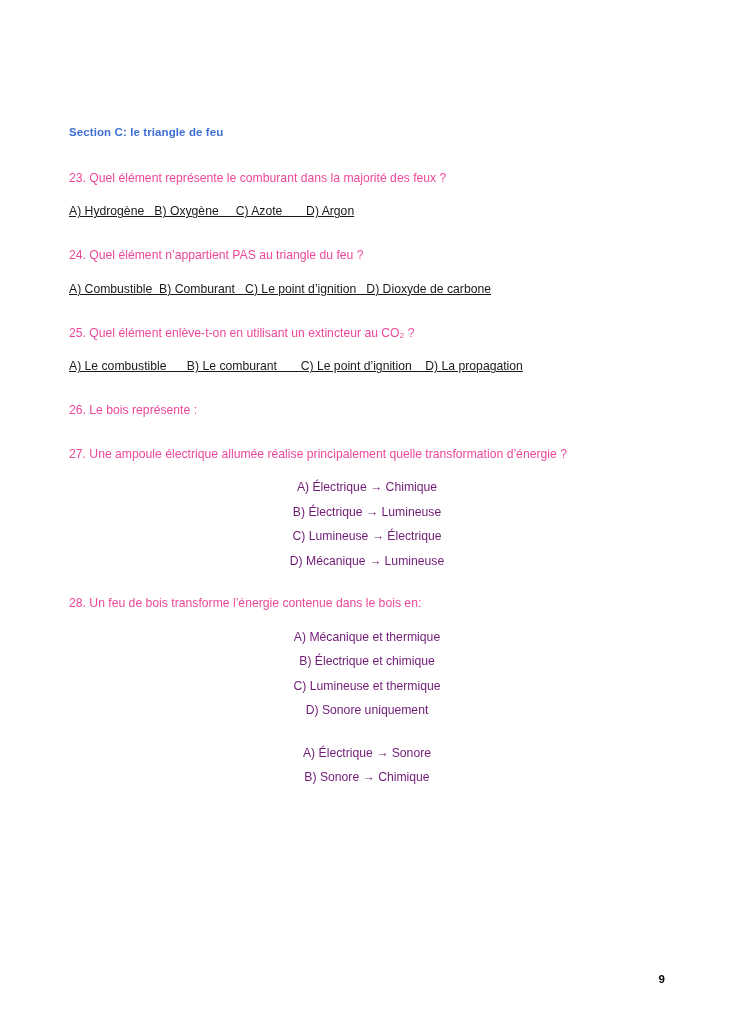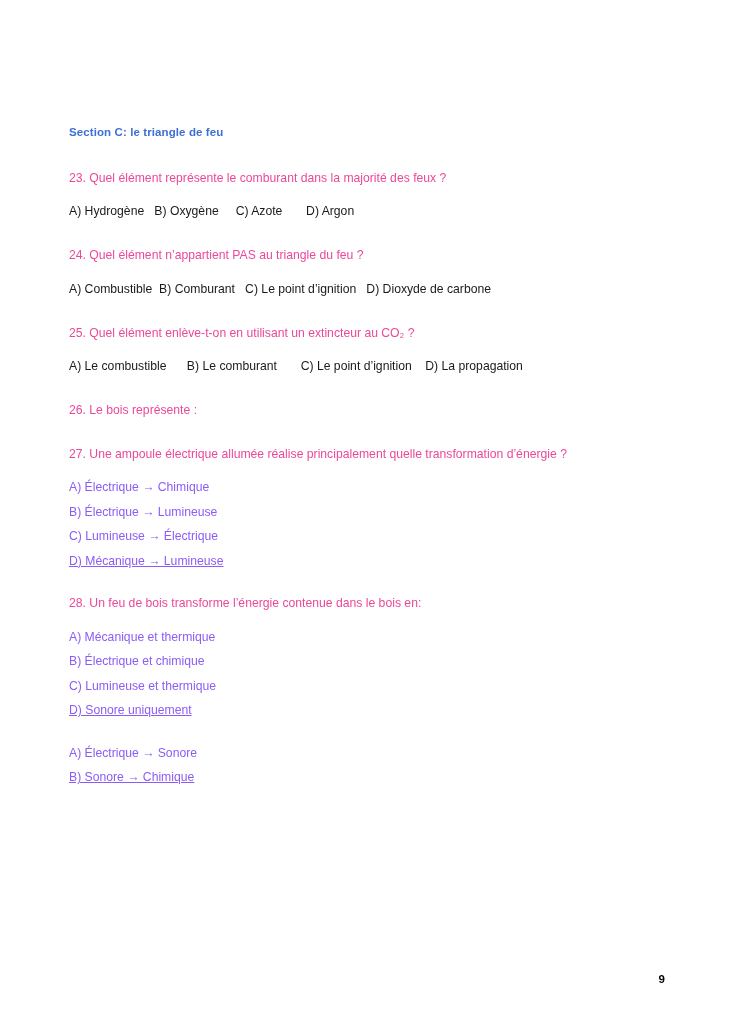--- a/index.html
+++ b/index.html
@@ -40,38 +40,39 @@
     margin: 0 0 16px 0;
     color: #ec4899;
     white-space: pre-wrap;
   }
   .options-inline {
     font-size: 12.2px;
     line-height: 1.45;
     color: #1a1a1a;
     margin: 0;
     white-space: pre;
+    text-decoration: underline;
   }
   .options-stacked {
     font-size: 12.2px;
     line-height: 1.0;
-    color: #8b5cf6;
+    color: #701a75;
     margin: 0;
     list-style: none;
     padding: 0;
+    text-align: center;
   }
   .options-stacked li {
     margin: 0 0 8px 0;
     padding: 0;
     line-height: 1.35;
     white-space: pre;
   }
   .options-stacked li:last-child {
     margin-bottom: 0;
-    text-decoration: underline;
   }
   .page-number {
     position: absolute;
     right: 69px;
     bottom: 45px;
     font-size: 11.5px;
     font-weight: bold;
     color: #000000;
   }
 </style>

